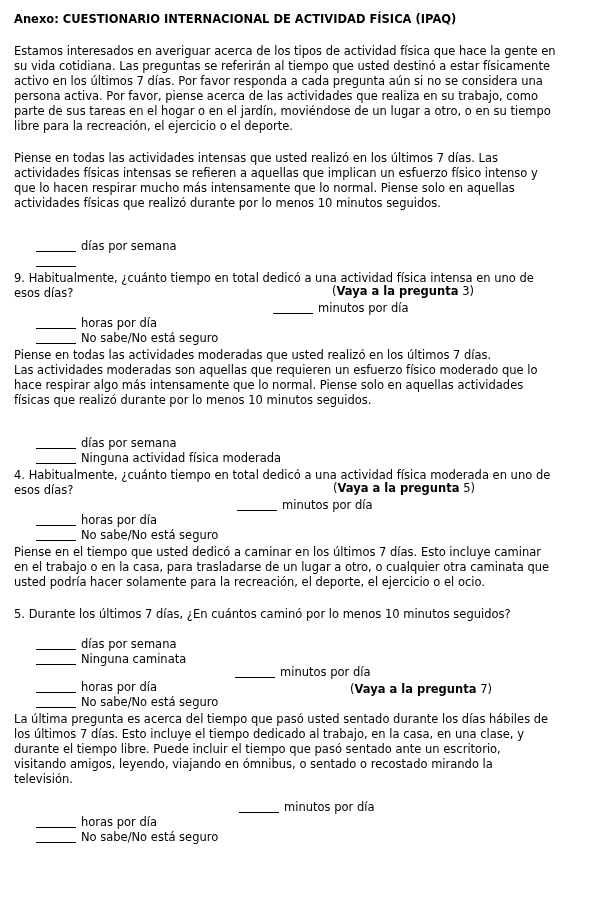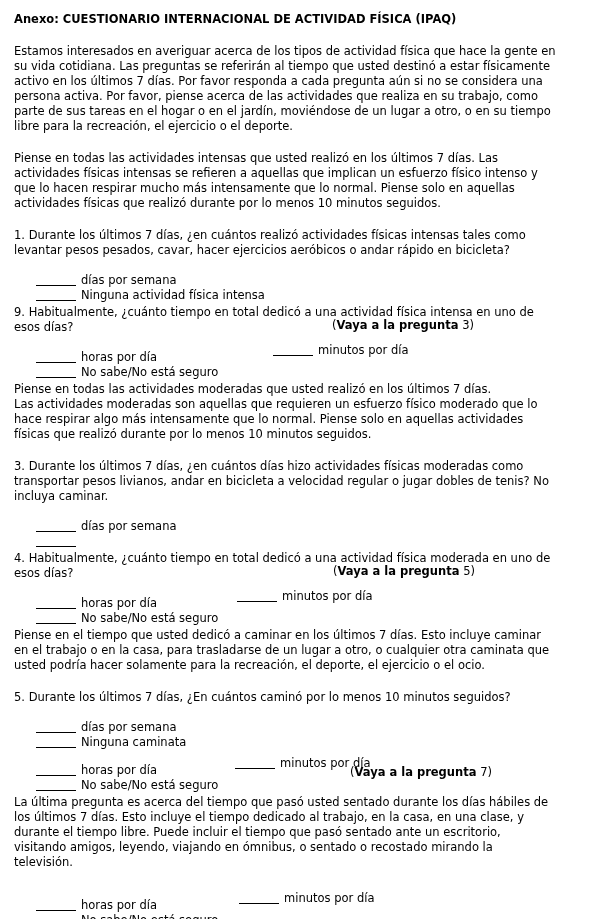--- a/index.html
+++ b/index.html
@@ -15,21 +15,21 @@
   .block{margin-bottom:13px;}
   .doc-title{font-weight:bold;}
   .para,.qtext{white-space:pre-wrap;margin-top:17px;}
   .opt{position:relative;height:15px;white-space:pre;}
   .blank{
     display:inline-block;width:40px;height:12px;
     border-bottom:1px solid #000;margin-right:5px;
     vertical-align:-2px;
   }
   .grp{white-space:pre;}
-  .col2{position:absolute;top:8px;text-align:center;}
+  .col2{position:absolute;top:0;text-align:center;}
   .goto{position:absolute;top:0;white-space:pre;margin-top:45px;}
   .goto b{font-weight:bold;}
 </style>
 </head>
 <body>
 
 <div class="page">
 
   <div class="block doc-title">Anexo: CUESTIONARIO INTERNACIONAL DE ACTIVIDAD FÍSICA (IPAQ)</div>
 
@@ -39,27 +39,25 @@
 persona activa. Por favor, piense acerca de las actividades que realiza en su trabajo, como
 parte de sus tareas en el hogar o en el jardín, moviéndose de un lugar a otro, o en su tiempo
 libre para la recreación, el ejercicio o el deporte.</div>
 
   <div class="block para">Piense en todas las actividades intensas que usted realizó en los últimos 7 días. Las
 actividades físicas intensas se refieren a aquellas que implican un esfuerzo físico intenso y
 que lo hacen respirar mucho más intensamente que lo normal. Piense solo en aquellas
 actividades físicas que realizó durante por lo menos 10 minutos seguidos.</div>
 
   <div class="block">
-    <div class="qtext">1. Durante los últimos 7 días, ¿en cuántos realizó actividades físicas intensas tales como
-levantar pesos pesados, cavar, hacer ejercicios aeróbicos o andar rápido en bicicleta?</div>
     <div class="opt">
       <span class="blank"></span><span>días por semana</span>
     </div>
     <div class="opt">
-      <span class="blank"></span><span>Ninguna actividad física intensa</span>
+      <span class="blank"></span>
       <span class="goto" style="left:318px"><span>(</span><b>Vaya a la pregunta</b><span> 3)</span></span>
     </div>
   </div>
 
   <div class="block">
     <div class="qtext">9. Habitualmente, ¿cuánto tiempo en total dedicó a una actividad física intensa en uno de
 esos días?</div>
     <div class="opt">
       <span class="grp"><span class="blank"></span><span>horas por día</span></span>
       <span class="grp col2" style="left:259px"><span class="blank"></span><span>minutos por día</span></span>
@@ -68,28 +66,25 @@
       <span class="blank"></span><span>No sabe/No está seguro</span>
     </div>
   </div>
 
   <div class="block para">Piense en todas las actividades moderadas que usted realizó en los últimos 7 días.
 Las actividades moderadas son aquellas que requieren un esfuerzo físico moderado que lo
 hace respirar algo más intensamente que lo normal. Piense solo en aquellas actividades
 físicas que realizó durante por lo menos 10 minutos seguidos.</div>
 
   <div class="block">
-    <div class="qtext">3. Durante los últimos 7 días, ¿en cuántos días hizo actividades físicas moderadas como
-transportar pesos livianos, andar en bicicleta a velocidad regular o jugar dobles de tenis? No
-incluya caminar.</div>
     <div class="opt">
       <span class="blank"></span><span>días por semana</span>
     </div>
     <div class="opt">
-      <span class="blank"></span>
+      <span class="blank"></span><span>Ninguna actividad física moderada</span>
       <span class="goto" style="left:319px"><span>(</span><b>Vaya a la pregunta</b><span> 5)</span></span>
     </div>
   </div>
 
   <div class="block">
     <div class="qtext">4. Habitualmente, ¿cuánto tiempo en total dedicó a una actividad física moderada en uno de
 esos días?</div>
     <div class="opt">
       <span class="grp"><span class="blank"></span><span>horas por día</span></span>
       <span class="grp col2" style="left:223px"><span class="blank"></span><span>minutos por día</span></span>

